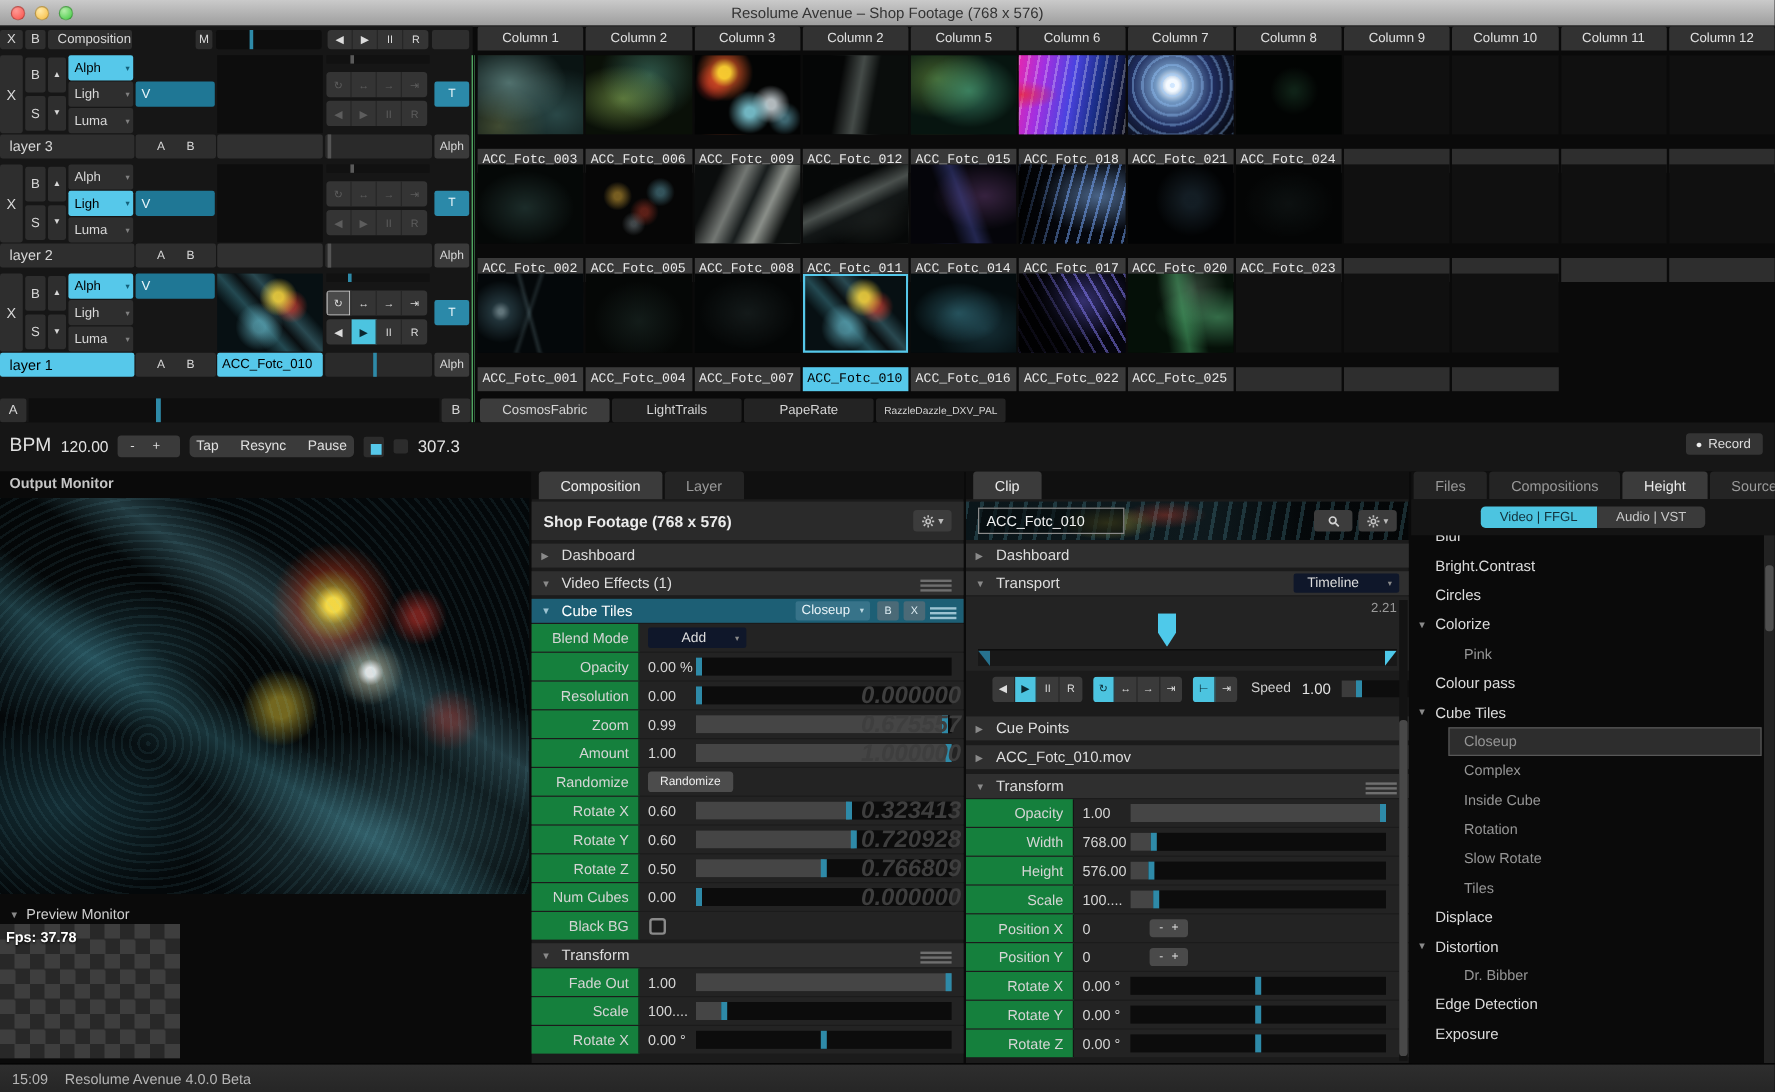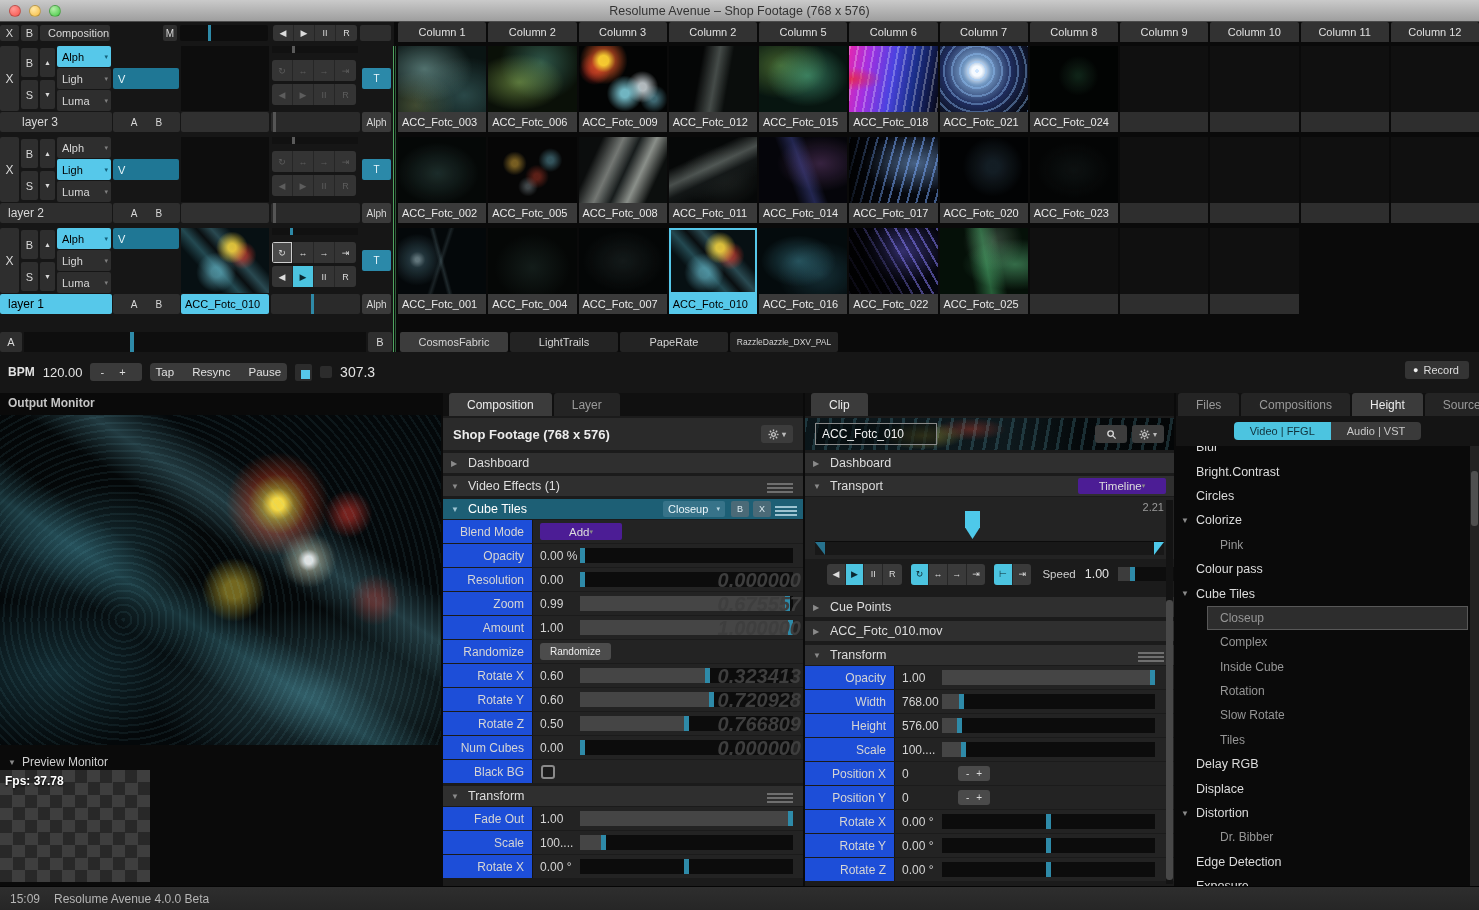--- a/index.html
+++ b/index.html
@@ -44,21 +44,21 @@
   .lrow.cy { background:#56c8ea; color:#000; }
   .xfader { position:absolute; left:0; top:310px; width:394px; height:20px; }
   .xfbar { position:absolute; left:24px; top:0; width:342px; height:20px; background:#0e0e0e; }
 
   
   .grid { position:absolute; left:398px; top:22px; width:1081px; height:330px; }
   .ghdr, .grow { display:grid; grid-template-columns:repeat(12,1fr); column-gap:2px; position:absolute; left:0; width:1081px; }
   .colhdr { height:20px; background:#323232; color:#e0e0e0; font-size:11px; display:flex; align-items:center; justify-content:center; border-radius:2px 2px 0 0; }
   .gcell { display:flex; flex-direction:column; }
   .gthumb { height:66px; background:#101010; }
-  .glabel { height:20px; margin-top:0; background:#2e2e2e; color:#e8e8e8; font-size:11px; display:flex; align-items:center; padding-left:4px; white-space:nowrap; overflow:hidden; }
+  .glabel { height:20px; margin-top:12px; background:#2e2e2e; color:#e8e8e8; font-size:11px; display:flex; align-items:center; padding-left:4px; white-space:nowrap; overflow:hidden;font-family:Liberation Mono, monospace; }
   .gcell.filled .glabel { background:#3a3a3a; }
   .gcell.selected .glabel { background:#56c8ea; color:#000; }
   .gcell.selected .gthumb { box-shadow:inset 0 0 0 2px #56c8ea; }
   .decktabs { position:absolute; left:2px; top:310px; display:flex; gap:2px; }
   .dtab { width:108px; height:20px; background:#232323; color:#d5d5d5; font-size:11px; display:flex; align-items:center; justify-content:center; border-radius:2px; }
   .dtab.active { background:#3c3c3c; }
   .dtab.small { font-size:8.5px; }
 
   
   .bpmbar { position:absolute; left:0; top:352px; width:1479px; height:41px; background:#161616; }
@@ -106,27 +106,27 @@
   .sechdr .arr { color:#8a8a8a; font-size:8px; width:10px; }
   .sechdr.teal { background:#1d5f75; color:#fff; }
   .burger { position:absolute; right:10px; top:5px; width:26px; }
   .burger i { display:block; height:2px; margin:2px 0; background:#6f6f6f; }
   .sechdr.teal .burger i { background:#9cc3d1; }
   .presetdd { position:absolute; right:78px; top:2px; width:62px; height:16px; background:#377389; border-radius:2px; color:#eaf4f8; font-size:11px; display:flex; align-items:center; padding:0 5px; justify-content:space-between; }
   .presetdd .crt { font-size:7px; color:#bcd8e2; }
   .sqbtn { position:absolute; top:2px; width:18px; height:16px; background:#4b6a77; border-radius:2px; color:#dcebf1; font-size:9px; display:flex; align-items:center; justify-content:center; }
 
   .prow { height:23px; margin-top:1px; background:#232323; position:relative; display:flex; align-items:center; }
-  .plabel { width:90px; height:100%; background:#1d4ed8; border-right:1px solid #141414; display:flex; align-items:center; justify-content:flex-end; padding-right:8px; font-size:12px; color:#d5d5d5; white-space:nowrap; }
+  .plabel { width:90px; height:100%; background:#15803d; border-right:1px solid #141414; display:flex; align-items:center; justify-content:flex-end; padding-right:8px; font-size:12px; color:#d5d5d5; white-space:nowrap; }
   .pvalue { margin-left:7px; font-size:12px; color:#d5d5d5; min-width:42px; white-space:nowrap; }
   .slider { position:absolute; left:137px; width:213px; top:4px; height:15px; background:#0c0c0c; z-index:1; }
   .slider .fill { position:absolute; left:0; top:0; bottom:0; background:#454545; }
   .slider .thumb { position:absolute; top:0; bottom:0; width:5px; background:#2e8aa8; }
   .ghost { position:absolute; right:2px; top:1px; font-size:20px; font-weight:bold; font-style:italic; color:#3e3e3e; z-index:2; pointer-events:none; letter-spacing:0; }
-  .dd { margin-left:7px; width:82px; height:17px; background:#4c1d95; border-radius:2px; color:#ddd; font-size:11.5px; display:flex; align-items:center; justify-content:center; padding:0 6px; }
+  .dd { margin-left:7px; width:82px; height:17px; background:#0f172a; border-radius:2px; color:#ddd; font-size:11.5px; display:flex; align-items:center; justify-content:flex-end; padding:0 6px;gap:24px; }
   .dd .crt { font-size:7px; color:#8a8a8a; }
   .btnsm { margin-left:7px; height:17px; background:#4c4c4c; border-radius:3px; color:#eee; font-size:10px; display:flex; align-items:center; padding:0 10px; }
   .chk { margin-left:8px; width:14px; height:14px; border:2px solid #8a8a8a; border-radius:3px; background:#1c1c1c; }
   .stepper { margin-left:14px; height:15px; background:#4a4a4a; border-radius:3px; color:#ddd; font-size:10px; display:flex; align-items:center; gap:7px; padding:0 8px; }
 
   
   .banner { height:32px; margin-top:2px; position:relative;
     background:
       radial-gradient(ellipse 60px 20px at 32% 55%, rgba(240,215,70,.4), transparent 70%),
       radial-gradient(ellipse 50px 16px at 45% 35%, rgba(230,70,50,.35), transparent 70%),
@@ -256,21 +256,21 @@
           <div class="ib dim" style="height: 21px;">→</div>
           <div class="ib dim" style="height: 21px;">⇥</div>
         </div>
         <div class="tgroup" style="left: 272px; top: 38px;">
           <div class="ib dim" style="height: 21px;">◀</div>
           <div class="ib dim" style="height: 21px;">▶</div>
           <div class="ib dim" style="height: 21px;">II</div>
           <div class="ib dim" style="height: 21px;">R</div>
         </div>
         <div class="lt">T</div>
-        <div class="lrow" style="left: 0px; width: 112px; padding-left: 22px;">layer 3</div>
+        <div class="lrow" style="left: 0px; width: 112px; padding-left: 8px;">layer 3</div>
         <div class="lrow" style="left: 113px; width: 67px; justify-content: center; gap: 18px; font-size: 10px;">
           <span>A</span>
           <span>B</span>
         </div>
         <div class="lrow" style="left: 181px; width: 88px; padding-left: 4px; font-size: 11px; background: rgb(48, 48, 48);"></div>
         <div class="lrow" style="left: 271px; width: 89px; background: rgb(42, 42, 42); position: absolute;">
           <div class="tick" style="left: 2px; background: rgb(85, 85, 85);"></div>
         </div>
         <div class="lrow" style="left: 362px; width: 29px; justify-content: center; font-size: 10px; background: rgb(58, 58, 58);">Alph</div>
       </div>
@@ -545,21 +545,21 @@
   <div class="decktabs" id="decktabs">
       <div class="dtab active">CosmosFabric</div>
       <div class="dtab">LightTrails</div>
       <div class="dtab">PapeRate</div>
       <div class="dtab small">RazzleDazzle_DXV_PAL</div>
     </div>
 </div>
 
 <div class="bpmbar">
   <div class="bpmrow">
-    <span style="font-weight:bold;font-size:12px;">BPM</span>
+    <span style="font-weight:normal;font-size:16px;">BPM</span>
     <span>120.00</span>
     <span class="pillbtn" style="letter-spacing:6px;">-&nbsp;+</span>
     <span class="pillgroup">
       <span>Tap</span>
       <span>Resync</span>
       <span>Pause</span>
     </span>
     <span class="beatbox">
         <span class="bsq"></span>
       </span>
@@ -979,23 +979,20 @@
         <div class="eitem l1">
           <span>Rotation</span>
         </div>
         <div class="eitem l1">
           <span>Slow Rotate</span>
         </div>
         <div class="eitem l1">
           <span>Tiles</span>
         </div>
         <div class="eitem">
-          <span>Delay RGB</span>
-        </div>
-        <div class="eitem">
           <span>Displace</span>
         </div>
         <div class="eitem">
           <span class="garr">▼</span>
           <span>Distortion</span>
         </div>
         <div class="eitem l1">
           <span>Dr. Bibber</span>
         </div>
         <div class="eitem">

